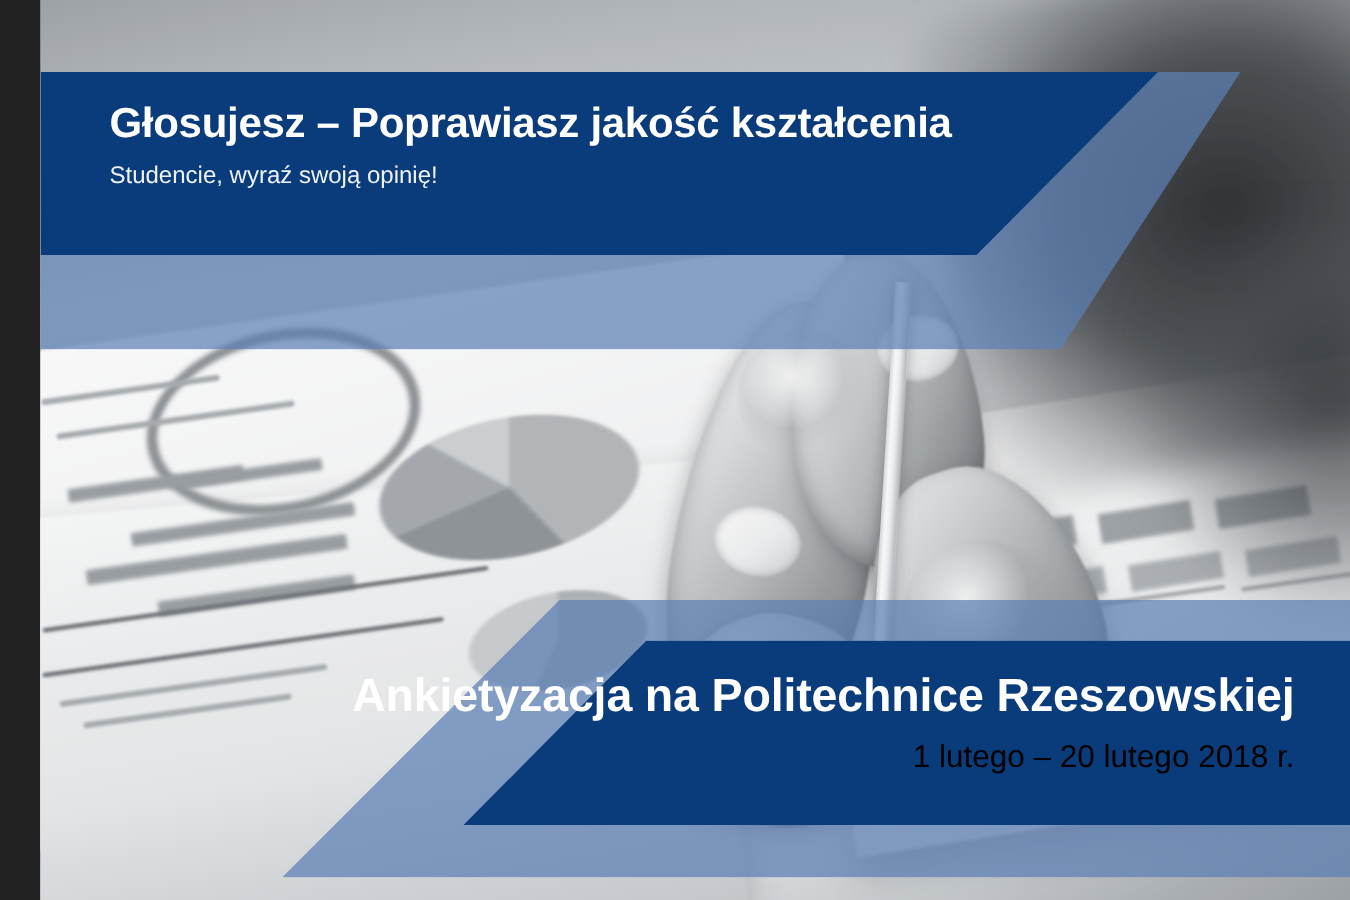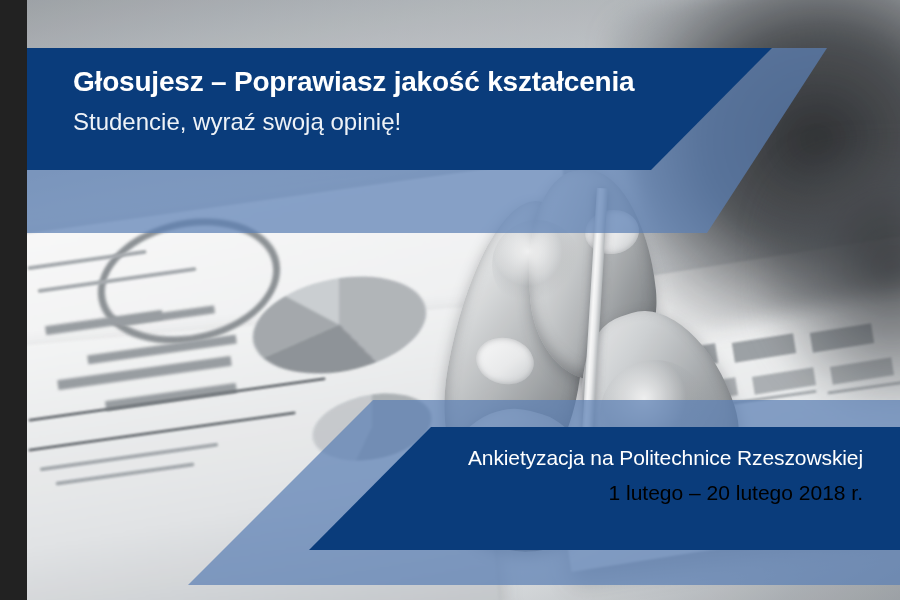--- a/index.html
+++ b/index.html
@@ -124,32 +124,32 @@
     color:#ffffff;
     font-size:28px;
     font-weight:bold;
     letter-spacing:-.2px;
     line-height:1.15;
     margin:0 0 10px 0;
     white-space:nowrap;
   }
   .subline{
     color:#eef2f7;
-    font-size:24px;
+    font-size:16px;
     font-weight:normal;
     line-height:1.2;
     margin:0;
     white-space:nowrap;
   }
 
   .bot-text{position:absolute;right:40px;top:445px;text-align:right;}
   .bot-title{
     color:#ffffff;
-    font-size:21px;
-    font-weight:normal;
+    font-size:31px;
+    font-weight:bold;
     letter-spacing:-.1px;
     line-height:1.2;
     margin:0 0 10px 0;
     white-space:nowrap;
   }
   .bot-dates{
     color:#000000;
     font-size:21px;
     font-weight:normal;
     line-height:1.2;

